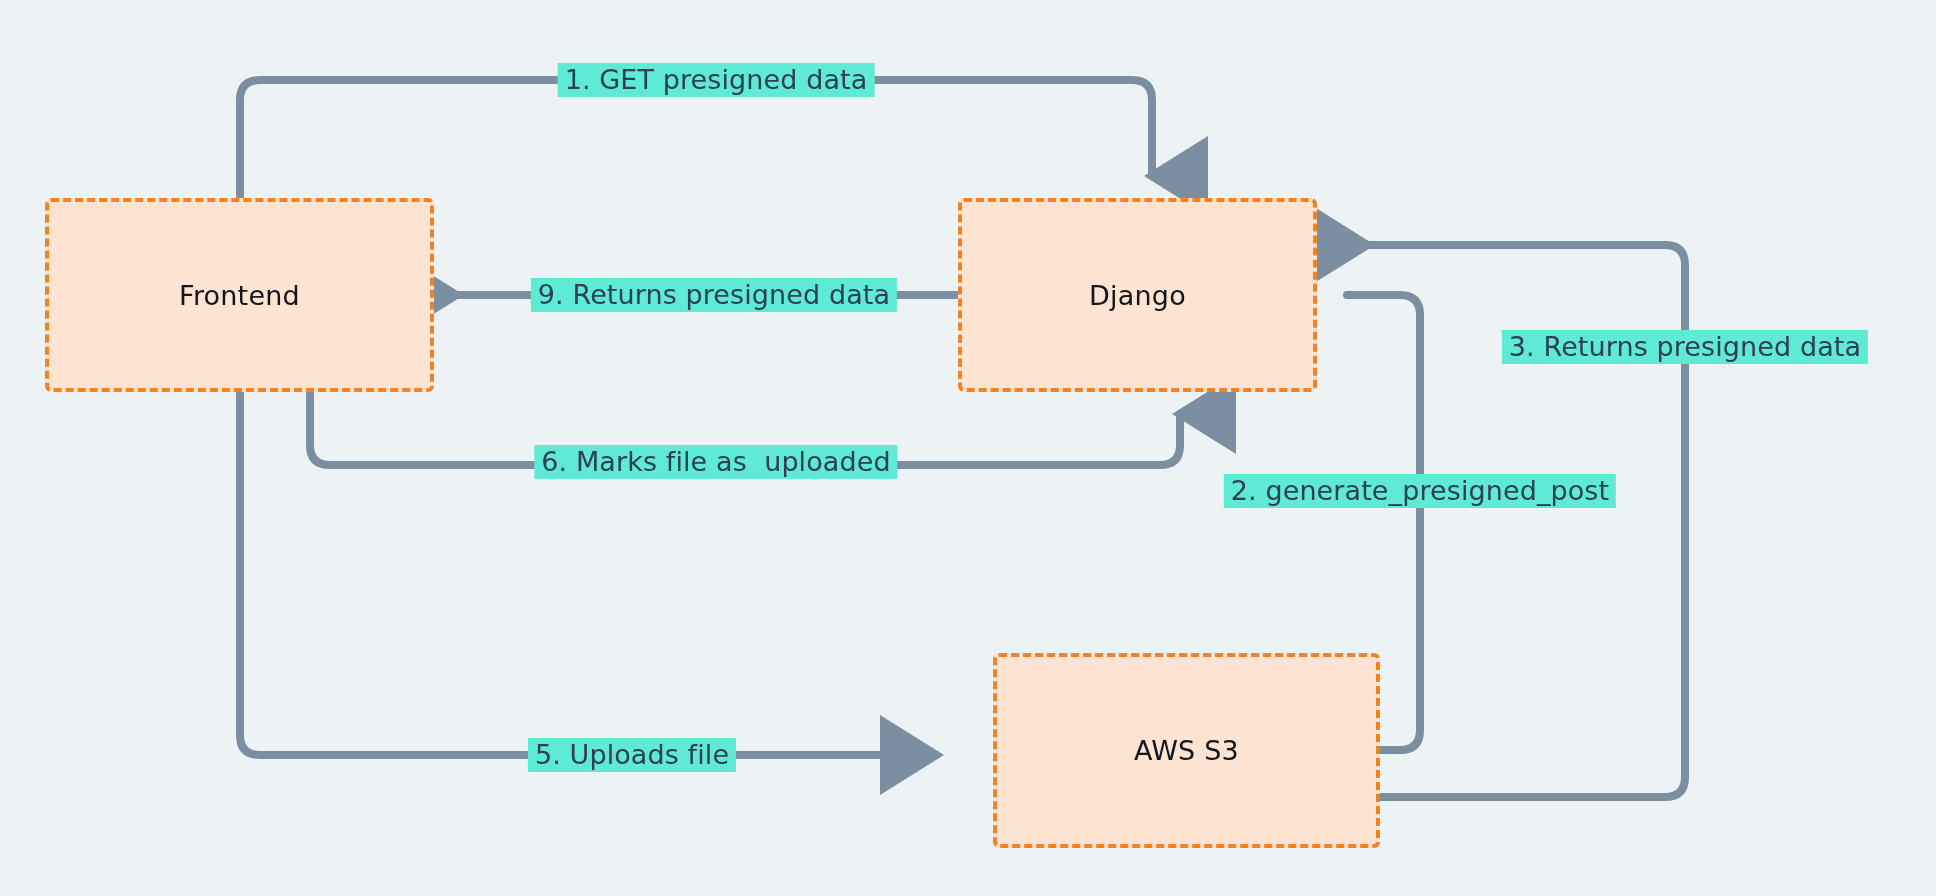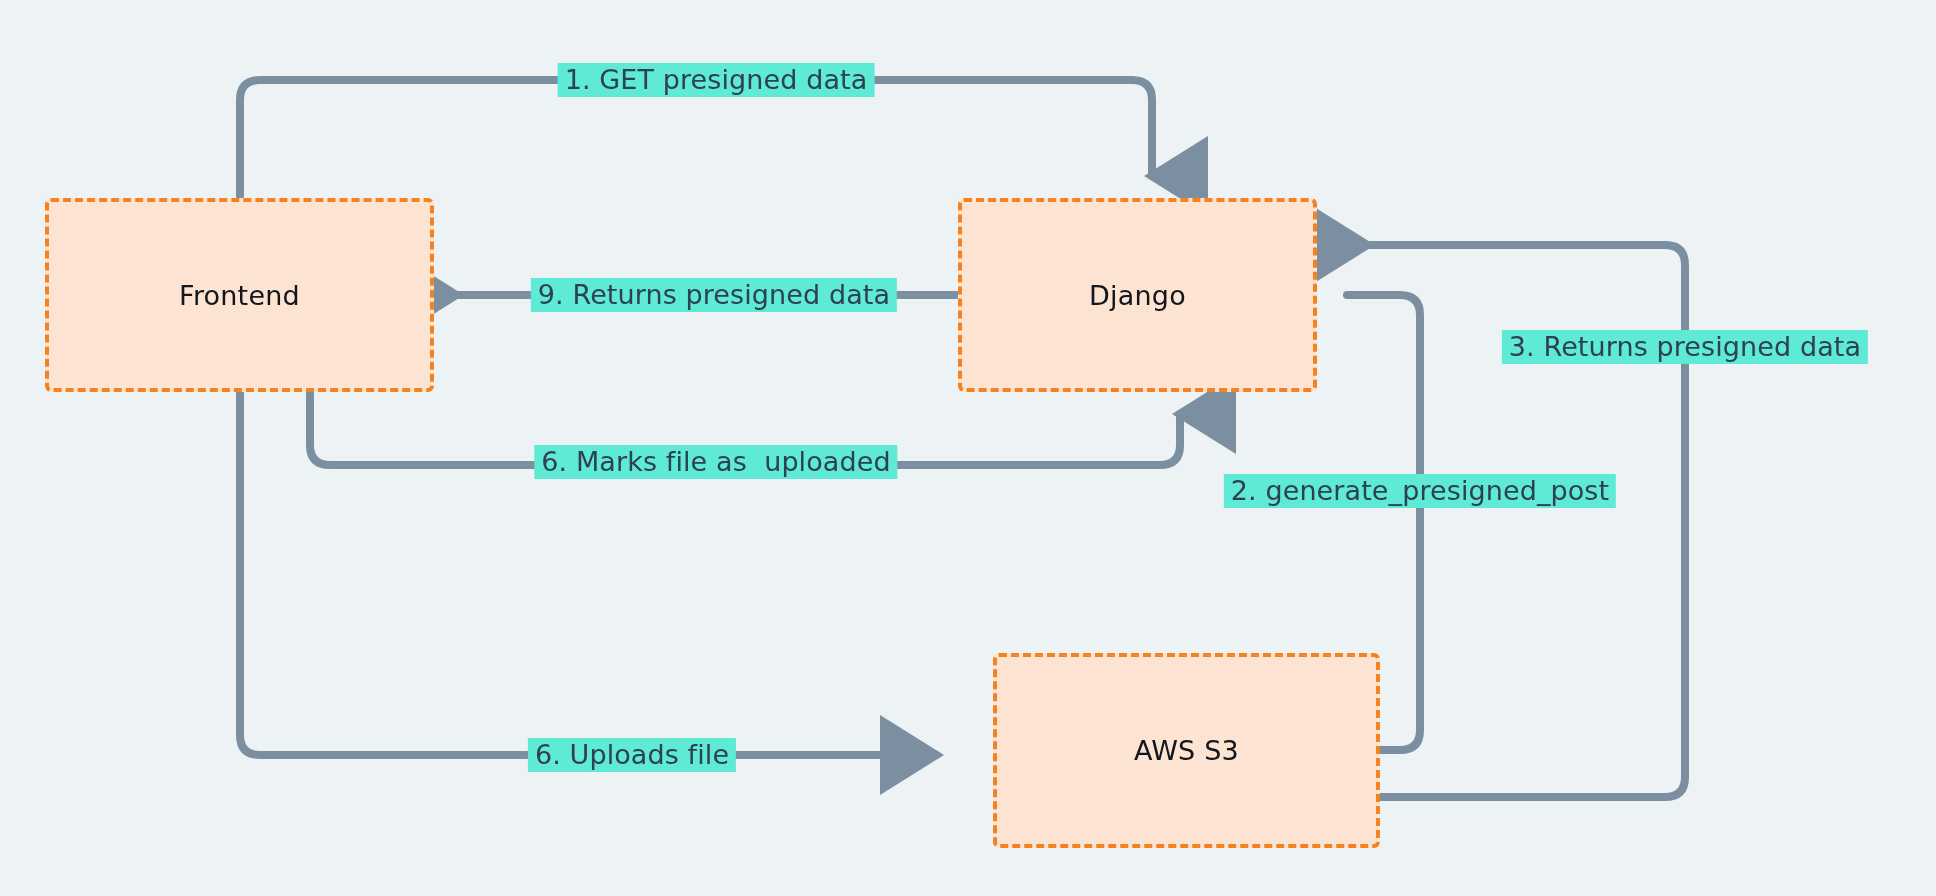--- a/index.html
+++ b/index.html
@@ -106,17 +106,17 @@
   </div>
 
   <div class="edge-label" style="left:716px; top:80px;">1. GET presigned data</div>
 
   <div class="edge-label" style="left:1420px; top:465px;margin-top:26px;">2. generate_presigned_post</div>
 
   <div class="edge-label" style="left:1685px; top:347px;">3. Returns presigned data</div>
 
   <div class="edge-label" style="left:714px; top:295px;">9. Returns presigned data</div>
 
-  <div class="edge-label" style="left:632px; top:755px;">6. Uploads file</div>
+  <div class="edge-label" style="left:632px; top:755px;">5. Uploads file</div>
 
   <div class="edge-label" style="left:716px; top:462px;">6. Marks file as  uploaded</div>
 
 </div>
 
 </body></html>

